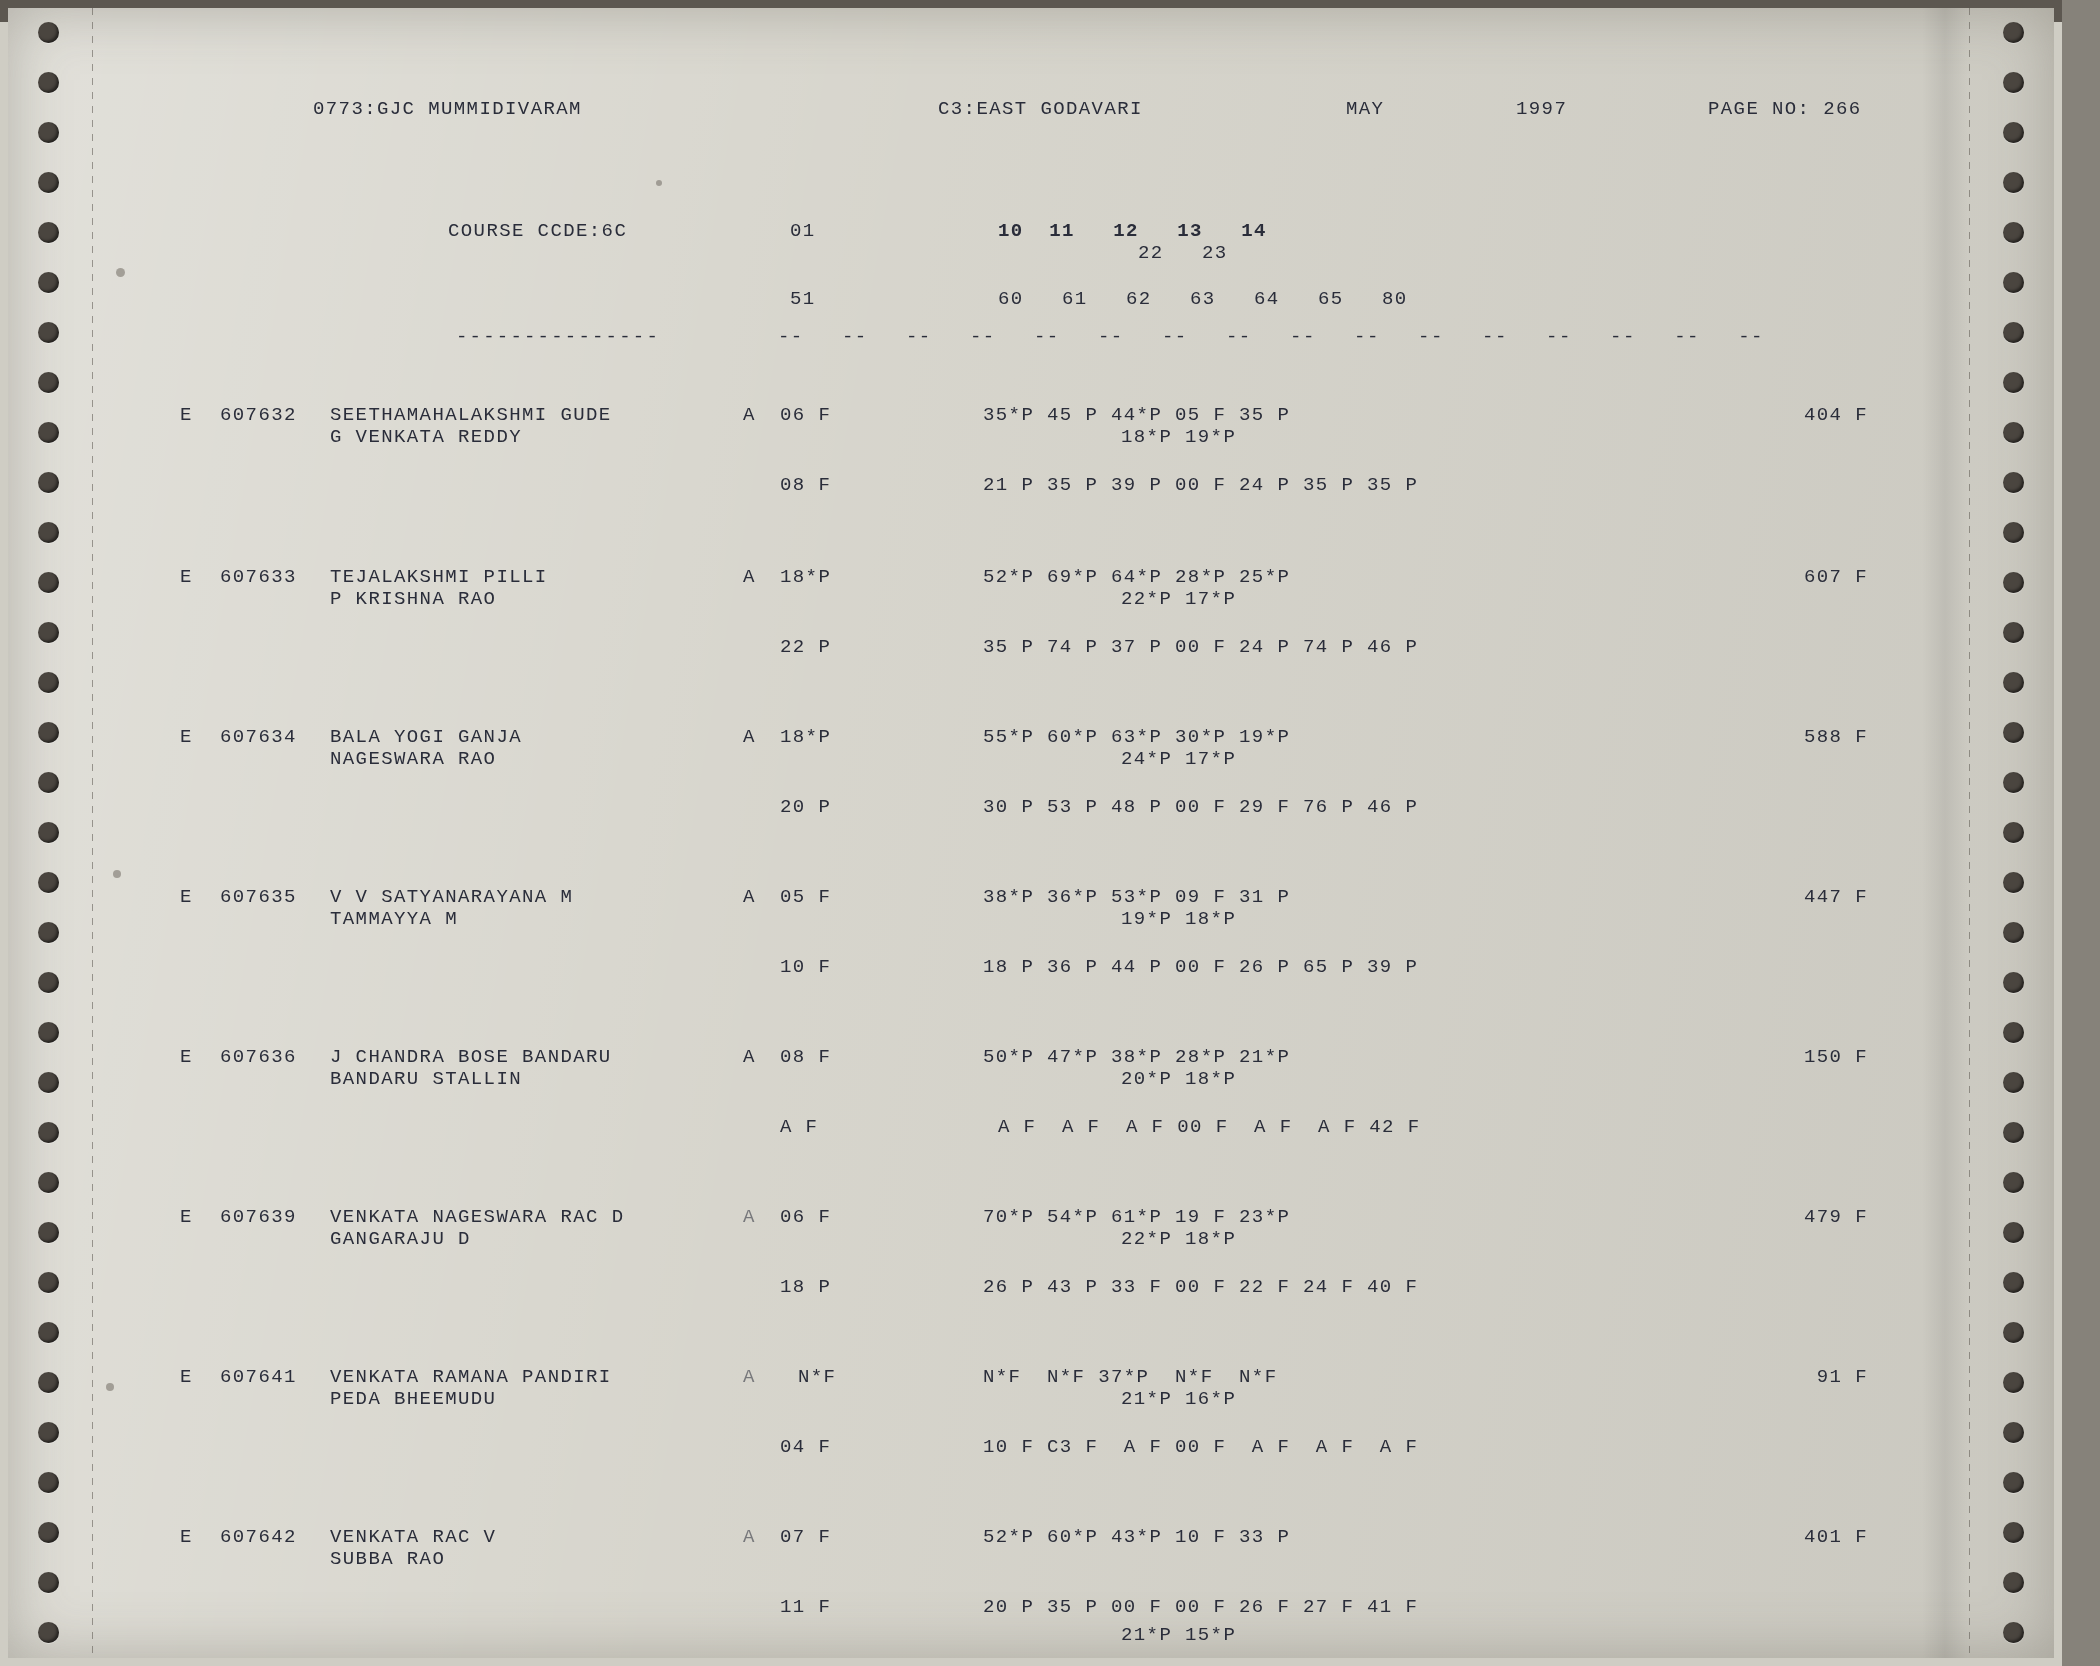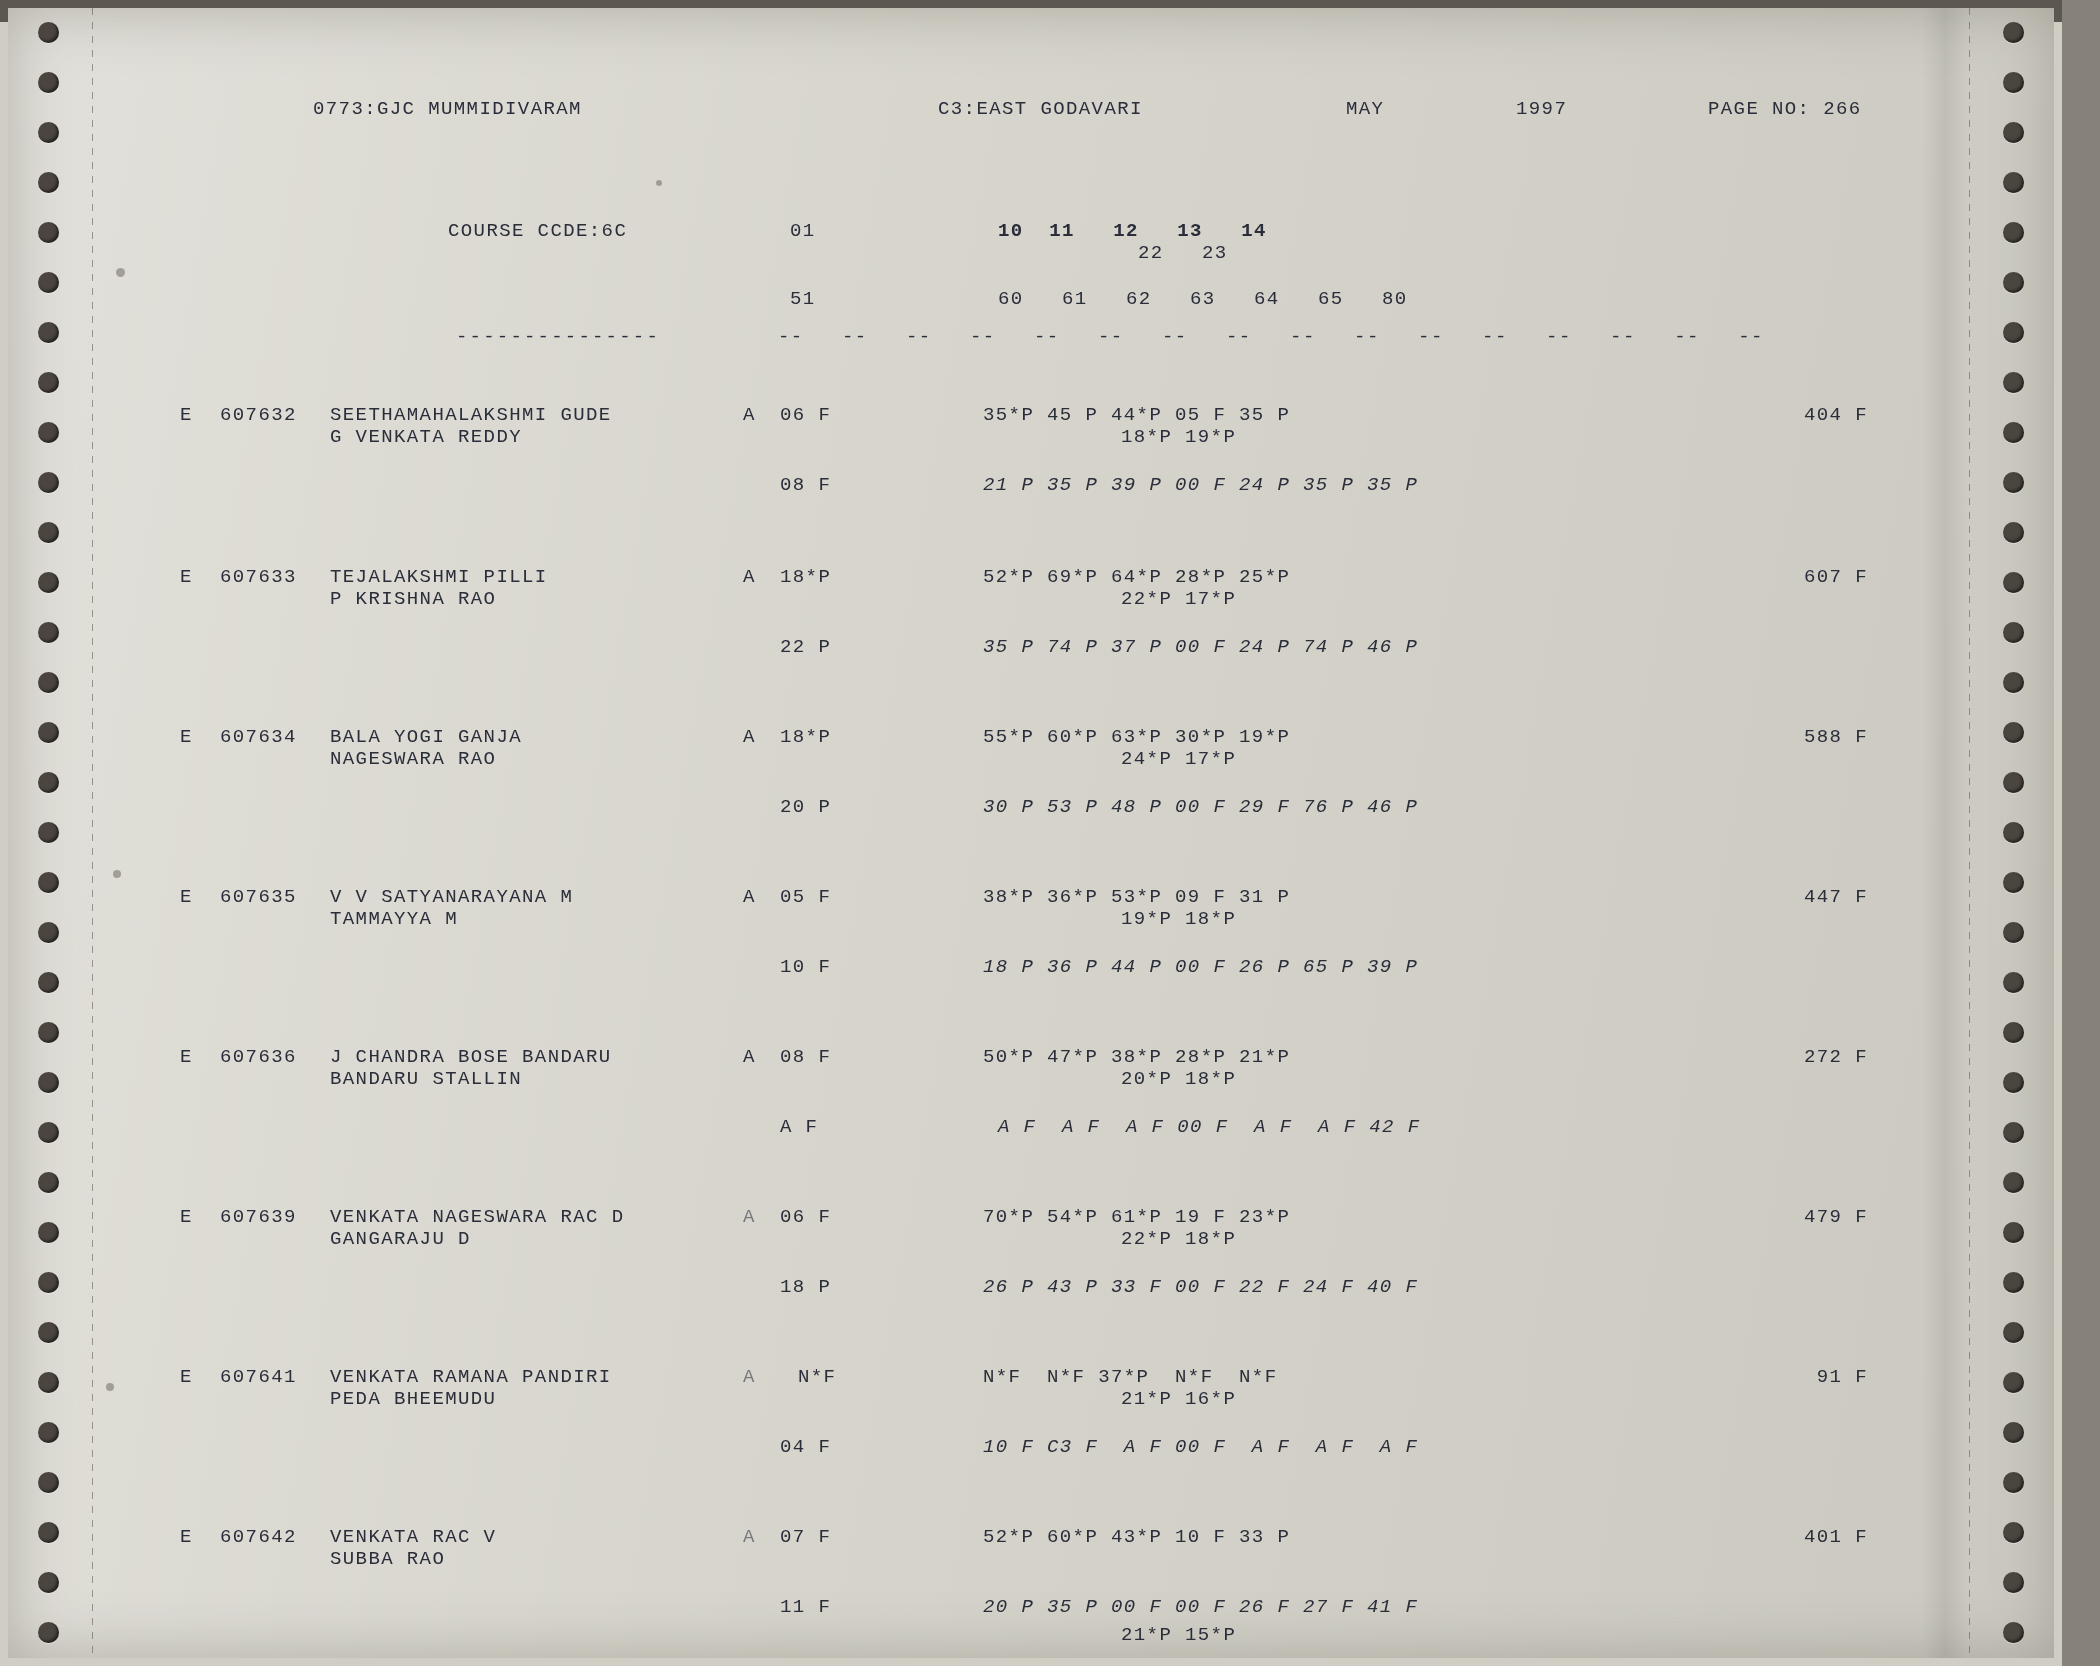--- a/index.html
+++ b/index.html
@@ -119,21 +119,21 @@
   .dashcols   { left: 770px;  top: 318px; }
 
   .rec-e      { left: 172px; }
   .rec-no     { left: 212px; }
   .rec-name   { left: 322px; }
   .rec-a      { left: 735px; }
   .rec-m1     { left: 772px; }
   .rec-marks  { left: 975px; }
   .rec-marks2 { left: 1113px; }
   .rec-m2     { left: 772px; }
-  .rec-marks3 { left: 975px; font-style: italic; }
+  .rec-marks3 { left: 975px; }
   .rec-total  { left: 1860px; text-align: right; width: 0; }
   .rec-total span { position: absolute; right: 0; white-space: pre; }
 
   .faint { opacity: 0.55; }
 
   
   .speck { position: absolute; background: #7a756c; border-radius: 50%; opacity: 0.6; }
 </style>
 </head>
 <body>
@@ -290,21 +290,21 @@
       <div class="ln rec-e" style="top:1038px">E</div>
       <div class="ln rec-no" style="top:1038px">607636</div>
       <div class="ln rec-name" style="top:1038px">J CHANDRA BOSE BANDARU</div>
       <div class="ln rec-name" style="top:1060px">BANDARU STALLIN</div>
       <div class="ln rec-a" style="top:1038px">A</div>
       <div class="ln rec-m1" style="top:1038px">08 F</div>
       <div class="ln rec-marks" style="top:1038px">50*P 47*P 38*P 28*P 21*P</div>
       <div class="ln rec-marks2" style="top:1060px">20*P 18*P</div>
       <div class="ln rec-m2" style="top:1108px">A F</div>
       <div class="ln rec-marks3" style="top:1108px; left:990px">A F  A F  A F 00 F  A F  A F 42 F</div>
-      <div class="ln rec-total" style="top:1038px"><span>272 F</span></div>
+      <div class="ln rec-total" style="top:1038px"><span>150 F</span></div>
 
       <div class="ln rec-e" style="top:1198px">E</div>
       <div class="ln rec-no" style="top:1198px">607639</div>
       <div class="ln rec-name" style="top:1198px">VENKATA NAGESWARA RAC D</div>
       <div class="ln rec-name" style="top:1220px">GANGARAJU D</div>
       <div class="ln rec-a faint" style="top:1198px">A</div>
       <div class="ln rec-m1" style="top:1198px">06 F</div>
       <div class="ln rec-marks" style="top:1198px">70*P 54*P 61*P 19 F 23*P</div>
       <div class="ln rec-marks2" style="top:1220px">22*P 18*P</div>
       <div class="ln rec-m2" style="top:1268px">18 P</div>

